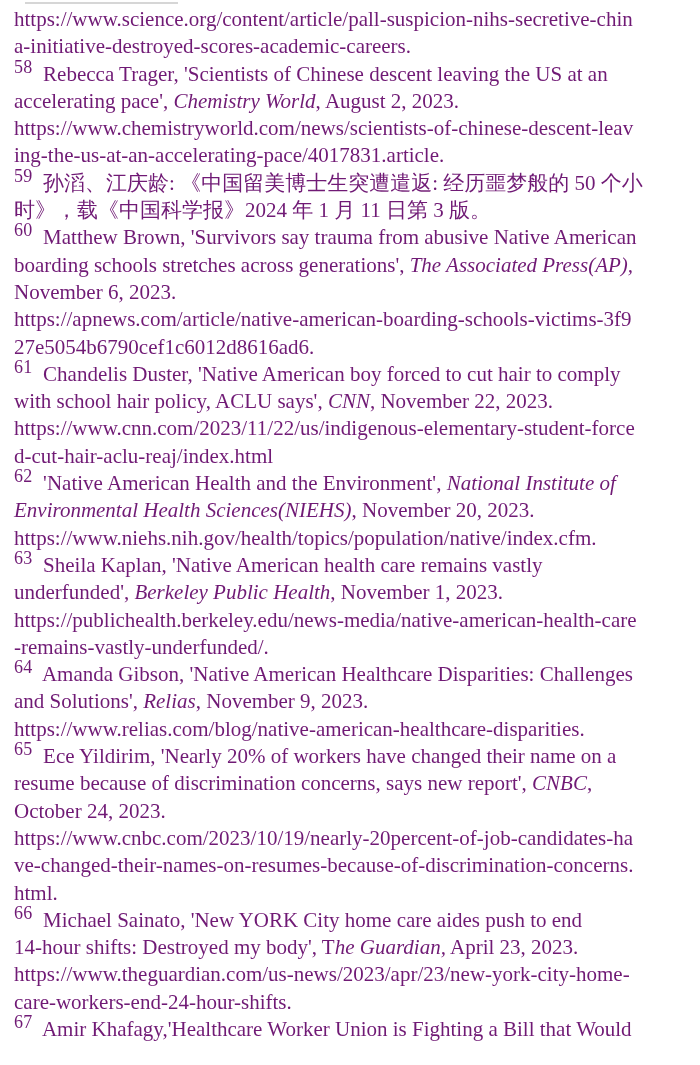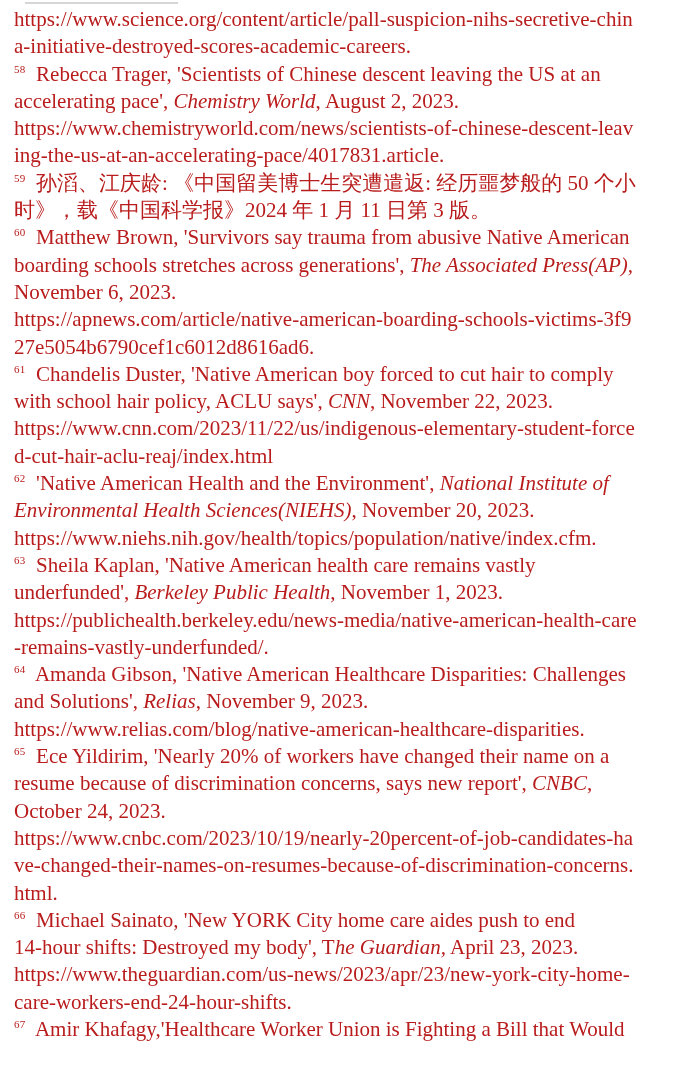--- a/index.html
+++ b/index.html
@@ -34,28 +34,28 @@
     top: 6px;
     left: 14px;
     right: 8px;
     white-space: pre;
   }
   .line {
     height: 27.3px;
     overflow: visible;
   }
   sup.fn-num {
-    font-size: 11px;
+    font-size: 18px;
     line-height: 0;
     vertical-align: super;
     letter-spacing: 0.3px;
   }
   em.it {
     font-style: italic;
   }
 </style>
 </head>
 <body style="background: rgb(255, 255, 255);">
 
-<div class="page" style="color: #b91c1c; text-decoration: underline;">
+<div class="page" style="color: #701a75; text-decoration: underline;">
   <div class="separator" style="background: rgb(214, 214, 214);"></div>
   <div class="footnotes"><div class="line"><span>https://www.science.org/content/article/pall-suspicion-nihs-secretive-chin</span></div><div class="line"><span>a-initiative-destroyed-scores-academic-careers.</span></div><div class="line"><sup class="fn-num">58</sup><span>  Rebecca Trager, 'Scientists of Chinese descent leaving the US at an</span></div><div class="line"><span>accelerating pace', </span><em class="it">Chemistry World</em><span>, August 2, 2023.</span></div><div class="line"><span>https://www.chemistryworld.com/news/scientists-of-chinese-descent-leav</span></div><div class="line"><span>ing-the-us-at-an-accelerating-pace/4017831.article.</span></div><div class="line"><sup class="fn-num">59</sup><span>  孙滔、江庆龄: 《中国留美博士生突遭遣返: 经历噩梦般的 50 个小</span></div><div class="line"><span>时》，载《中国科学报》2024 年 1 月 11 日第 3 版。</span></div><div class="line"><sup class="fn-num">60</sup><span>  Matthew Brown, 'Survivors say trauma from abusive Native American</span></div><div class="line"><span>boarding schools stretches across generations', </span><em class="it">The Associated Press(AP),</em></div><div class="line"><span>November 6, 2023.</span></div><div class="line"><span>https://apnews.com/article/native-american-boarding-schools-victims-3f9</span></div><div class="line"><span>27e5054b6790cef1c6012d8616ad6.</span></div><div class="line"><sup class="fn-num">61</sup><span>  Chandelis Duster, 'Native American boy forced to cut hair to comply</span></div><div class="line"><span>with school hair policy, ACLU says', </span><em class="it">CNN</em><span>, November 22, 2023.</span></div><div class="line"><span>https://www.cnn.com/2023/11/22/us/indigenous-elementary-student-force</span></div><div class="line"><span>d-cut-hair-aclu-reaj/index.html</span></div><div class="line"><sup class="fn-num">62</sup><span>  'Native American Health and the Environment', </span><em class="it">National Institute of</em></div><div class="line"><em class="it">Environmental Health Sciences(NIEHS)</em><span>, November 20, 2023.</span></div><div class="line"><span>https://www.niehs.nih.gov/health/topics/population/native/index.cfm.</span></div><div class="line"><sup class="fn-num">63</sup><span>  Sheila Kaplan, 'Native American health care remains vastly</span></div><div class="line"><span>underfunded', </span><em class="it">Berkeley Public Health</em><span>, November 1, 2023.</span></div><div class="line"><span>https://publichealth.berkeley.edu/news-media/native-american-health-care</span></div><div class="line"><span>-remains-vastly-underfunded/.</span></div><div class="line"><sup class="fn-num">64</sup><span>  Amanda Gibson, 'Native American Healthcare Disparities: Challenges</span></div><div class="line"><span>and Solutions', </span><em class="it">Relias</em><span>, November 9, 2023.</span></div><div class="line"><span>https://www.relias.com/blog/native-american-healthcare-disparities.</span></div><div class="line"><sup class="fn-num">65</sup><span>  Ece Yildirim, 'Nearly 20% of workers have changed their name on a</span></div><div class="line"><span>resume because of discrimination concerns, says new report', </span><em class="it">CNBC</em><span>,</span></div><div class="line"><span>October 24, 2023.</span></div><div class="line"><span>https://www.cnbc.com/2023/10/19/nearly-20percent-of-job-candidates-ha</span></div><div class="line"><span>ve-changed-their-names-on-resumes-because-of-discrimination-concerns.</span></div><div class="line"><span>html.</span></div><div class="line"><sup class="fn-num">66</sup><span>  Michael Sainato, 'New YORK City home care aides push to end</span></div><div class="line"><span>14-hour shifts: Destroyed my body', T</span><em class="it">he Guardian,</em><span> April 23, 2023.</span></div><div class="line"><span>https://www.theguardian.com/us-news/2023/apr/23/new-york-city-home-</span></div><div class="line"><span>care-workers-end-24-hour-shifts.</span></div><div class="line"><sup class="fn-num">67</sup><span>  Amir Khafagy,'Healthcare Worker Union is Fighting a Bill that Would</span></div></div>
 </div>
 
 </body></html>

